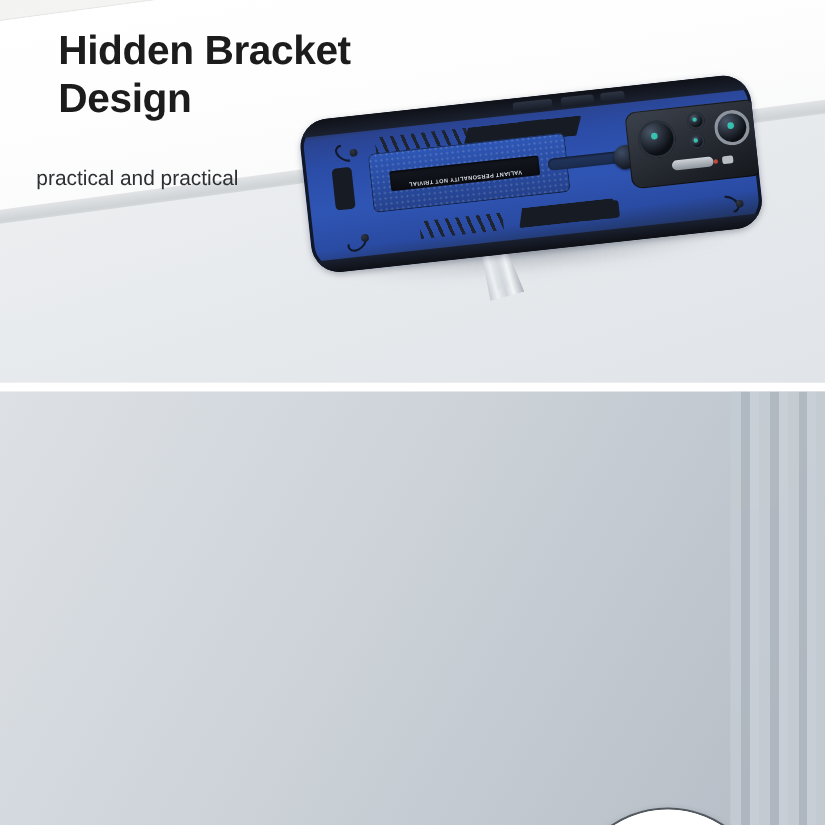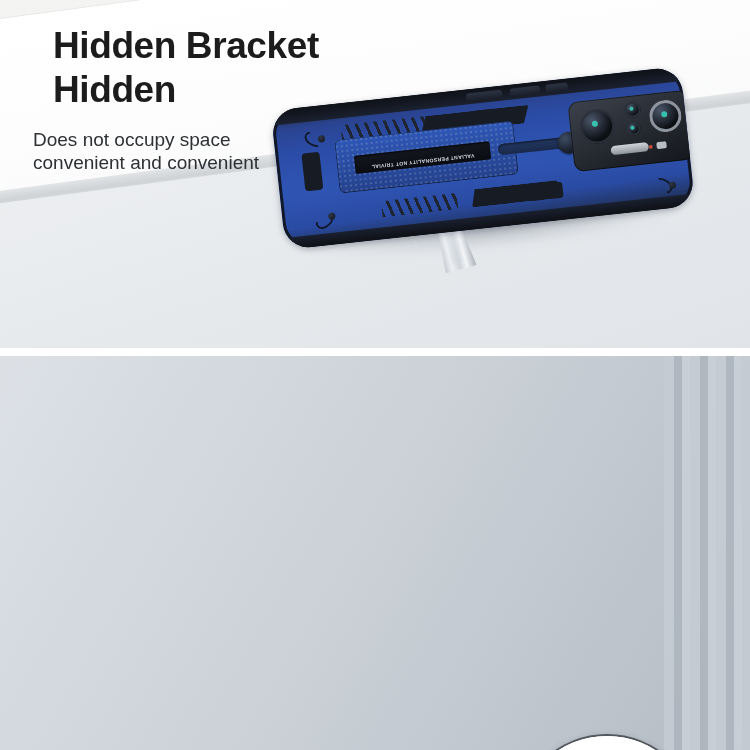--- a/index.html
+++ b/index.html
@@ -347,25 +347,25 @@
         <div class="pt-corner c2"></div>
         <div class="pt-corner c3"></div>
         <div class="pt-screwdot s1"></div>
         <div class="pt-screwdot s2"></div>
         <div class="pt-screwdot s3"></div>
       </div>
     </div>
 
     <div class="h1">
       <span>Hidden Bracket</span><br>
-      <span>Hidden</span>
+      <span>Design</span>
     </div>
     <div class="sub">
-      <span>Does not occupy space</span><br>
-      <span>convenient and convenient</span>
+      <br>
+      <span>practical and practical</span>
     </div>
   </div>
 
   <div class="divider"></div>
 
   <div class="panel-bot">
     <div class="bp-wall"></div>
     <div class="curtain"></div>
 
     <div class="mag">

